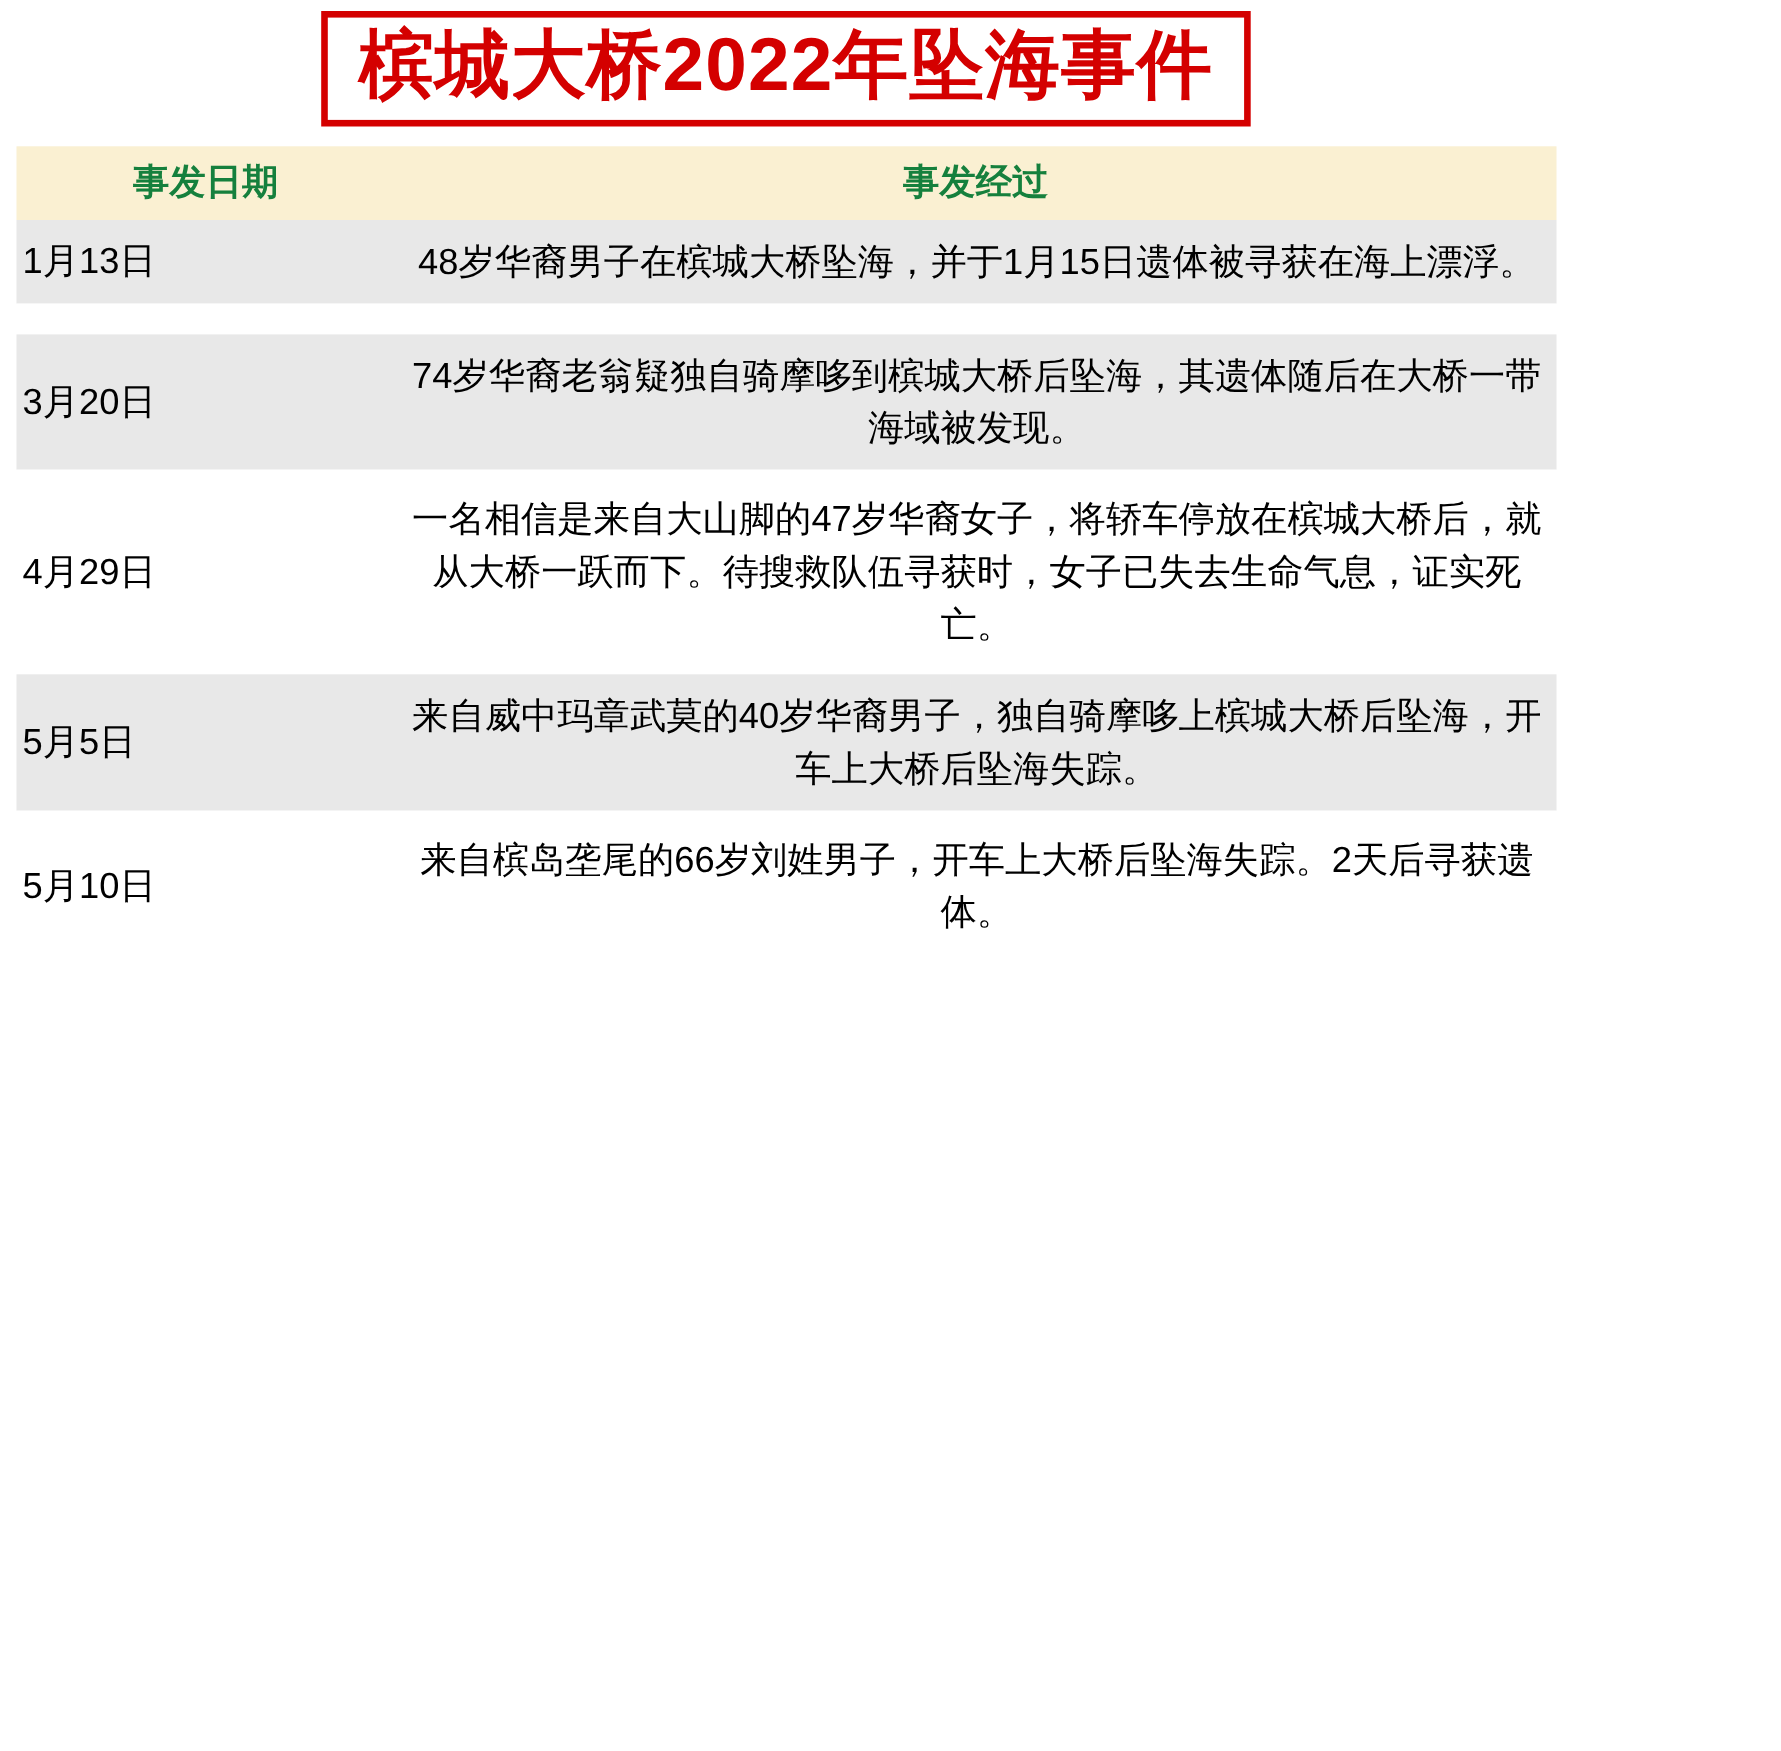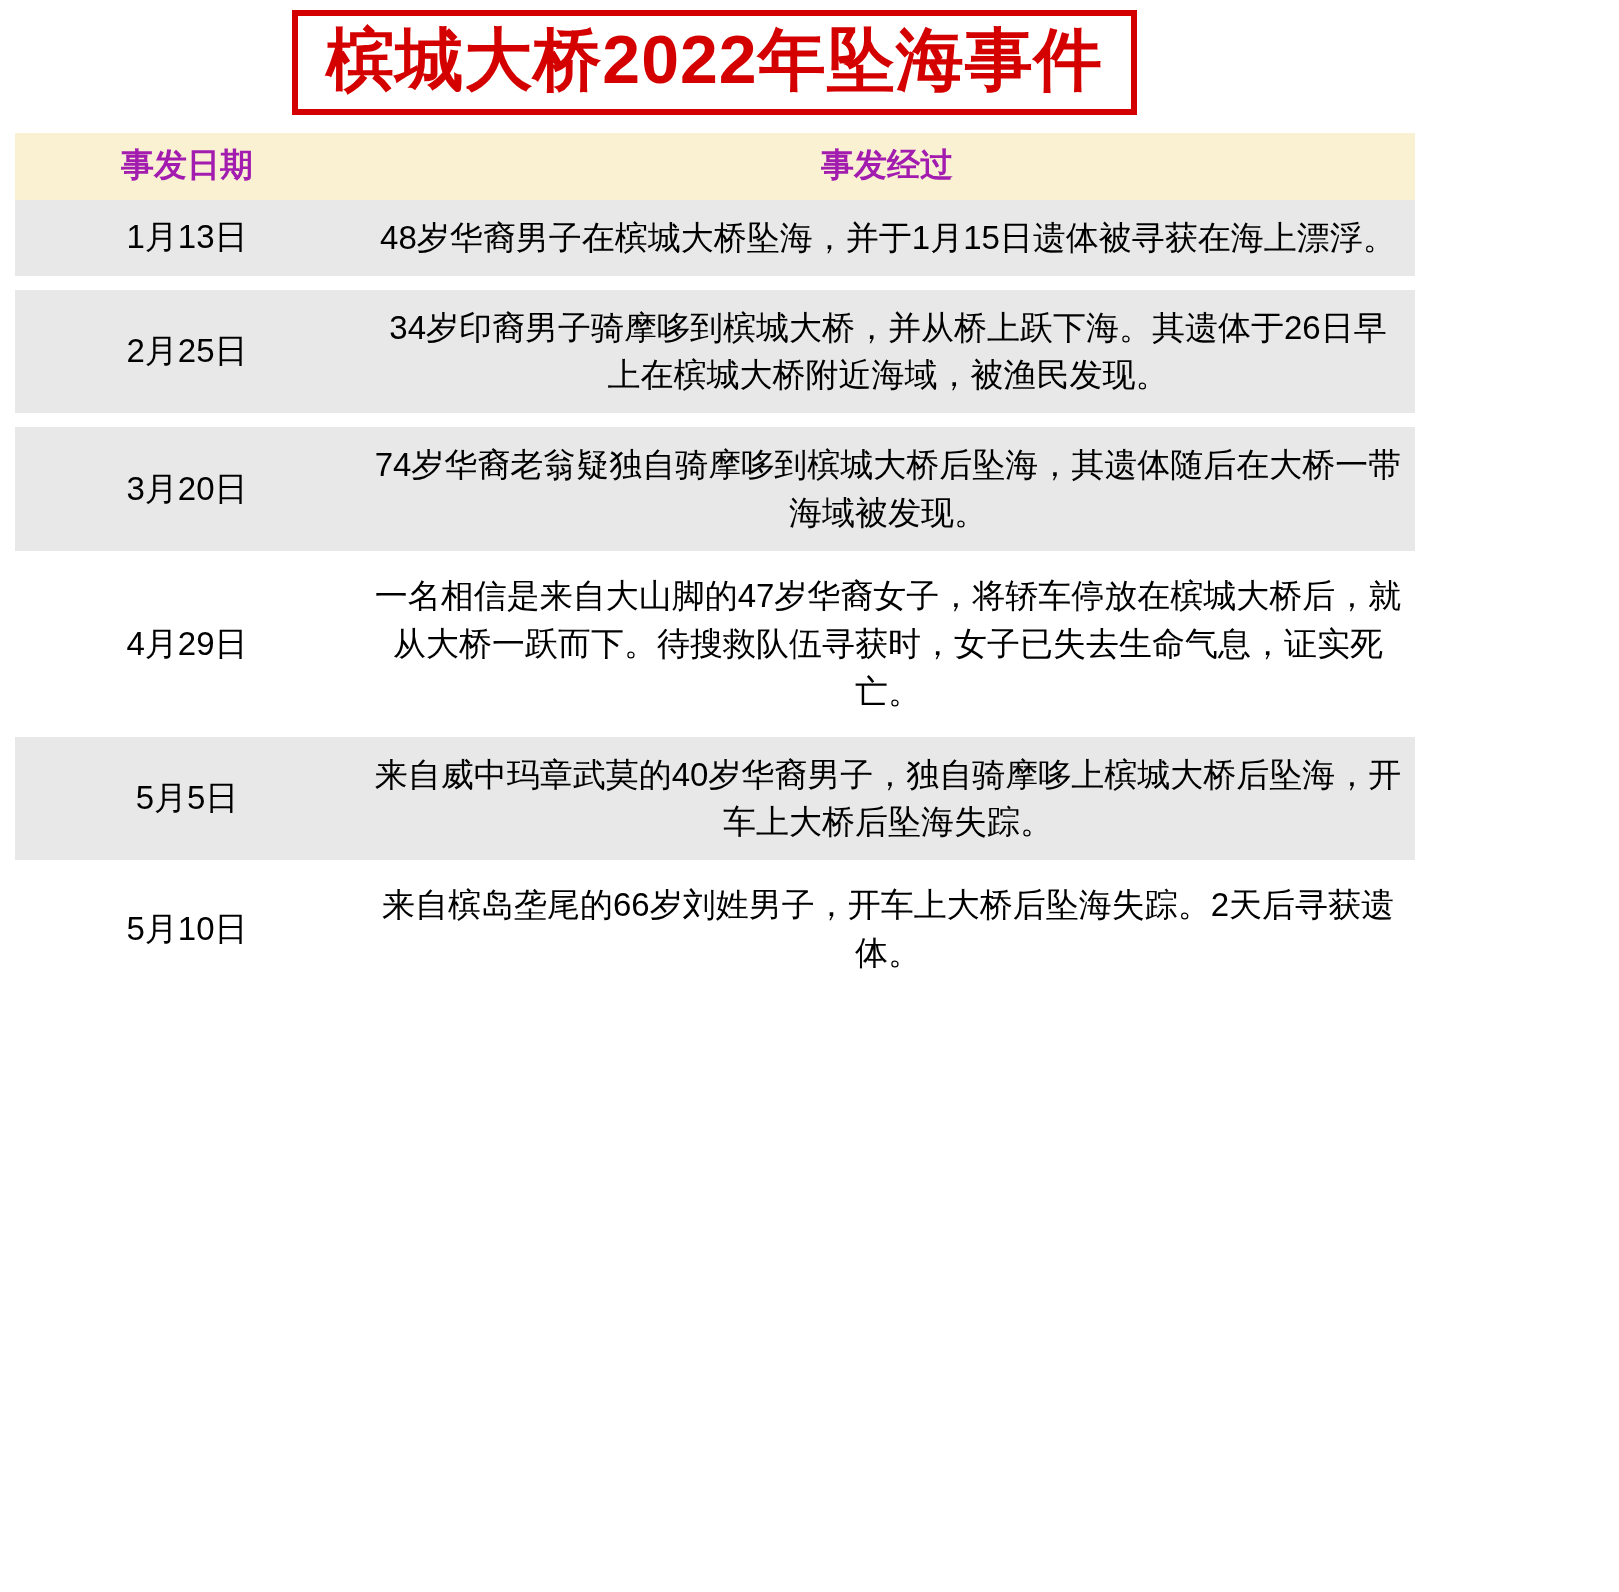--- a/index.html
+++ b/index.html
@@ -48,24 +48,24 @@
   }
   .table col.c-date { width: 345px; }
   .table col.c-desc { width: 1055px; }
 
   .hdr-date, .hdr-desc {
     background: #faf0d2;
     text-align: center;
     font-size: 33px;
     font-weight: bold;
     padding: 10px 0 12px 0;
-    color: #a21caf;
+    color: #15803d;
   }
   .row-date {
-    text-align: center;
+    text-align: left;
     vertical-align: middle;
     font-size: 33px;
     padding: 14px 6px;
     line-height: 1.35;
   }
   .row-desc {
     text-align: center;
     vertical-align: middle;
     font-size: 33px;
     padding: 14px 12px 14px 14px;
@@ -108,24 +108,20 @@
         <tr class="shade-grey">
           <td class="row-date">1月13日</td>
           <td class="row-desc">48岁华裔男子在槟城大桥坠海，并于1月15日遗体被寻获在海上漂浮。</td>
         </tr>
         <tr class="spacer-row">
           <td colspan="2"></td>
         </tr>
         <tr class="spacer-row">
           <td colspan="2"></td>
         </tr>
-        <tr class="shade-grey">
-          <td class="row-date">2月25日</td>
-          <td class="row-desc">34岁印裔男子骑摩哆到槟城大桥，并从桥上跃下海。其遗体于26日早上在槟城大桥附近海域，被渔民发现。</td>
-        </tr>
         <tr class="spacer-row">
           <td colspan="2"></td>
         </tr>
         <tr class="spacer-row">
           <td colspan="2"></td>
         </tr>
         <tr class="shade-grey">
           <td class="row-date">3月20日</td>
           <td class="row-desc">74岁华裔老翁疑独自骑摩哆到槟城大桥后坠海，其遗体随后在大桥一带海域被发现。</td>
         </tr>

